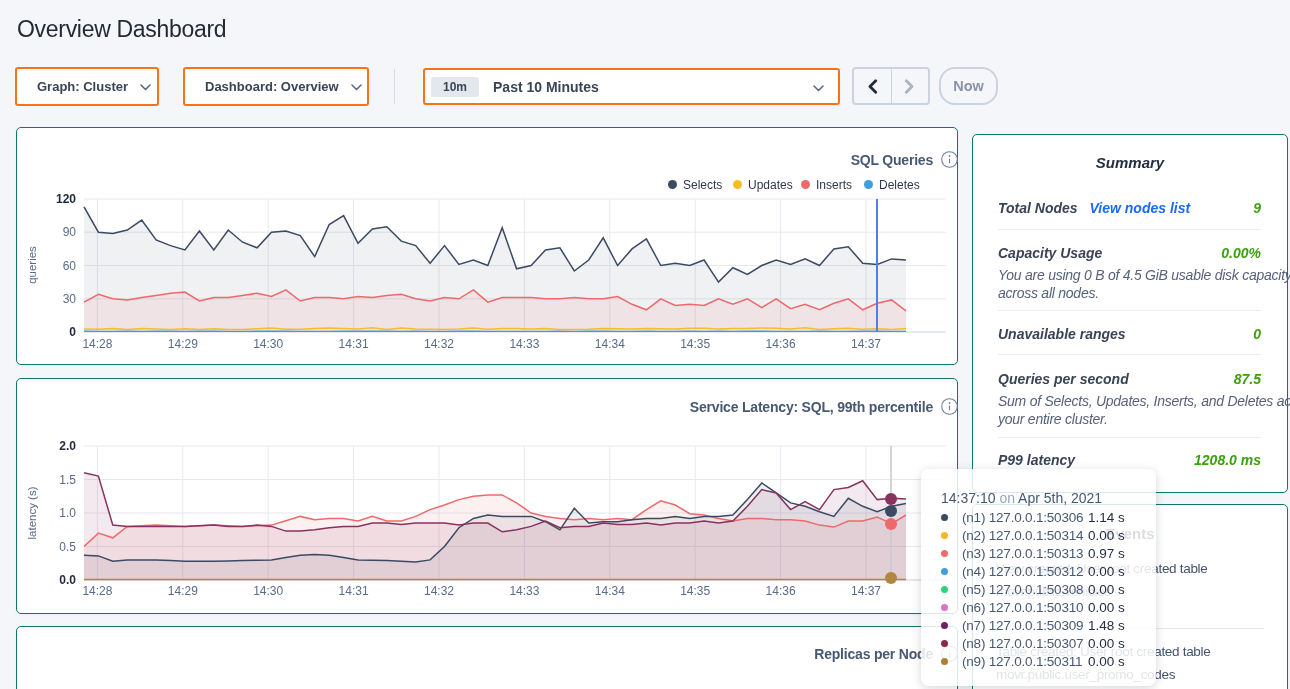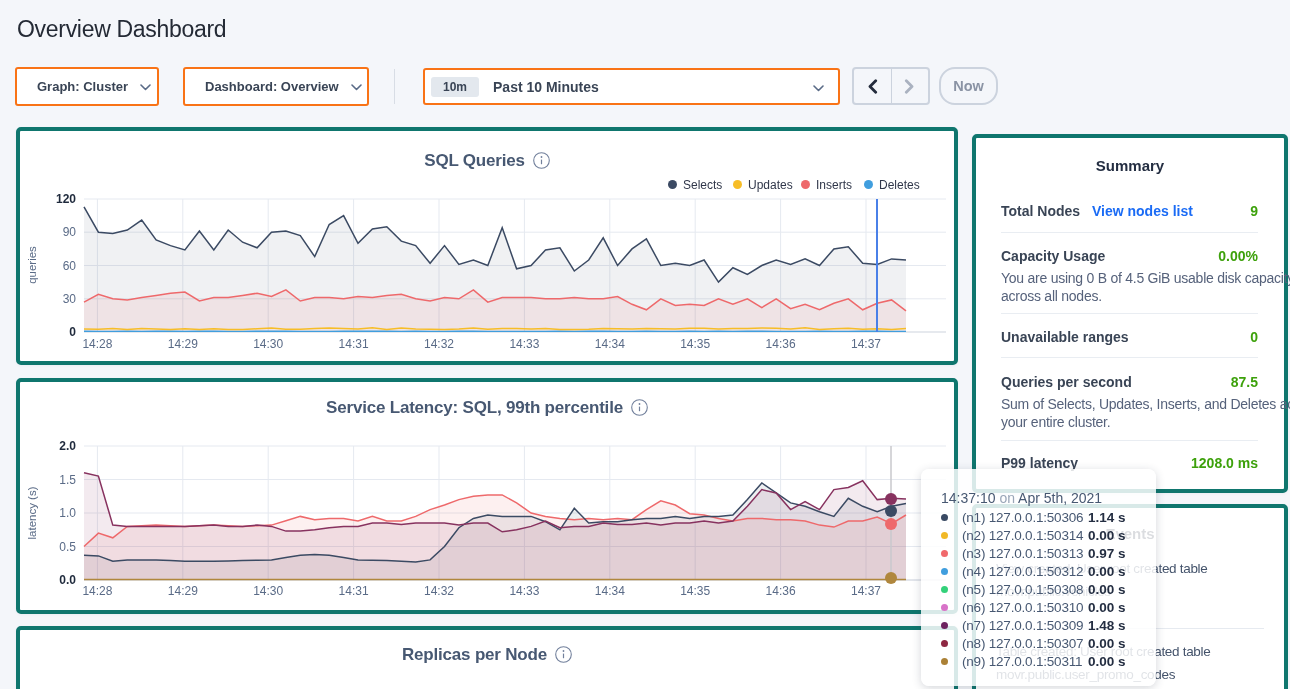--- a/index.html
+++ b/index.html
@@ -1,34 +1,34 @@
 <!DOCTYPE html>
 <html><head><meta charset="utf-8"><title>Overview Dashboard</title>
 <style>
 * { margin:0; padding:0; box-sizing:border-box; }
 html,body { width:1290px; height:689px; overflow:hidden; background:#f4f6fa;
   font-family:"Liberation Sans", sans-serif; }
 .abs { position:absolute; }
-.panel { position:absolute; background:#fff; border:4px solid #0f766e; border-radius:5px;
-  box-shadow:0 1px 3px rgba(56,76,108,0.05); }
+.panel { position:absolute; background:#fff; border:1px solid #0f766e; border-radius:5px;
+  box-shadow:0 1px 3px rgba(56,76,108,0.05);font-style:italic; }
 h1 { position:absolute; left:17px; top:16px; font-size:23px; letter-spacing:-0.3px; font-weight:400; color:#242a35; }
 .btn { position:absolute; background:#fff; border:2px solid #f97316; border-radius:3px;
   color:#394455; font-weight:bold; font-size:13px; display:flex; align-items:center; }
-.charttitle { position:absolute; width:100%; text-align:center; color:#475872;
-  font-weight:bold; font-size:17px; letter-spacing:-0.2px; }
+.charttitle { position:absolute; width:100%; text-align:right; color:#475872;
+  font-weight:bold; font-size:14px; letter-spacing:-0.2px; }
 .legend { position:absolute; font-size:12px; color:#30374a; }
 .ldot { display:inline-block; width:9px; height:9px; border-radius:50%; margin-right:6px; }
 .sstat { position:absolute; left:25px; right:26px; font-size:14px; font-weight:bold; color:#394455; }
 .sstat .v { float:right; color:#3da10b; }
 .ssub { position:absolute; left:25px; right:30px; font-size:14px; letter-spacing:-0.25px; color:#56627b; line-height:18px; white-space:nowrap; }
 .sdiv { position:absolute; left:25px; right:26px; border-top:1px solid #e9edf2; }
 .trow { display:flex; align-items:center; height:18px; font-size:13.5px; color:#475872; }
 .tdot { width:7px; height:7px; border-radius:50%; margin:0 14px 0 9px; flex:none; }
 .tlab { white-space:nowrap; width:126px; letter-spacing:-0.2px; }
-.tval { font-weight:bold; color:#242e42; white-space:nowrap; }
+.tval { font-weight:normal; color:#242e42; white-space:nowrap; }
 </style></head>
 <body>
 <h1>Overview Dashboard</h1>
 
 <div class="btn" style="left:15px;top:67px;width:144px;height:39px;padding-left:20px">Graph: Cluster<span style="margin-left:12px"><svg width="11" height="7" viewBox="0 0 11 7">
         <path d="M1 1 L5.5 5.5 L10 1" fill="none" stroke="#5a6b87" stroke-width="1.6" stroke-linecap="round" stroke-linejoin="round"></path>
       </svg></span></div>
 <div class="btn" style="left:183px;top:67px;width:186px;height:39px;padding-left:20px">Dashboard: Overview<span style="margin-left:12px"><svg width="11" height="7" viewBox="0 0 11 7">
         <path d="M1 1 L5.5 5.5 L10 1" fill="none" stroke="#5a6b87" stroke-width="1.6" stroke-linecap="round" stroke-linejoin="round"></path>
       </svg></span></div>

